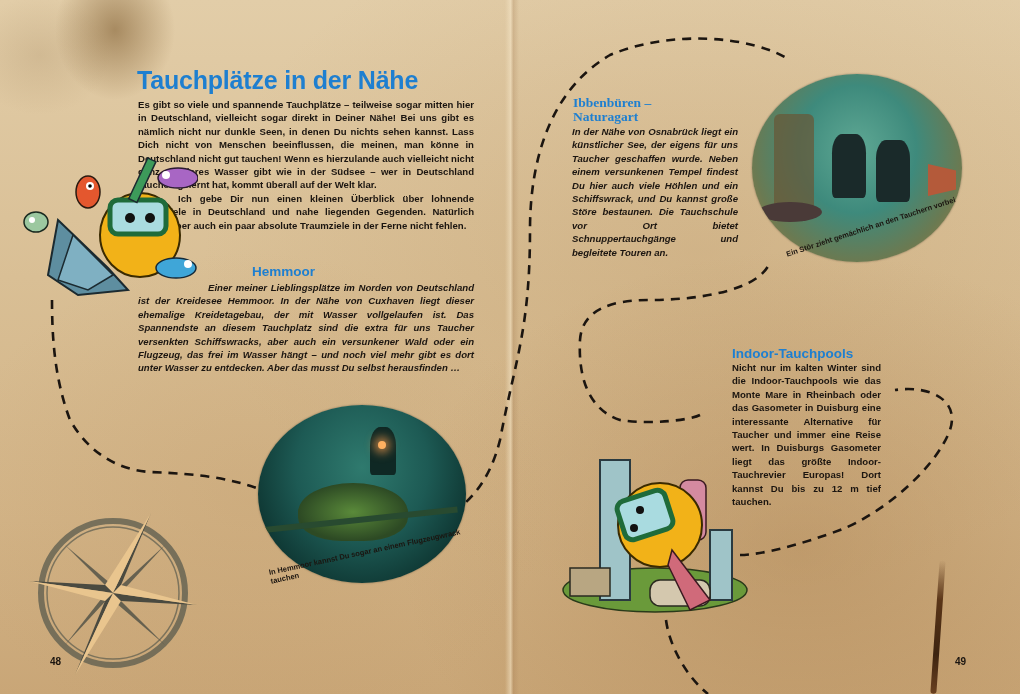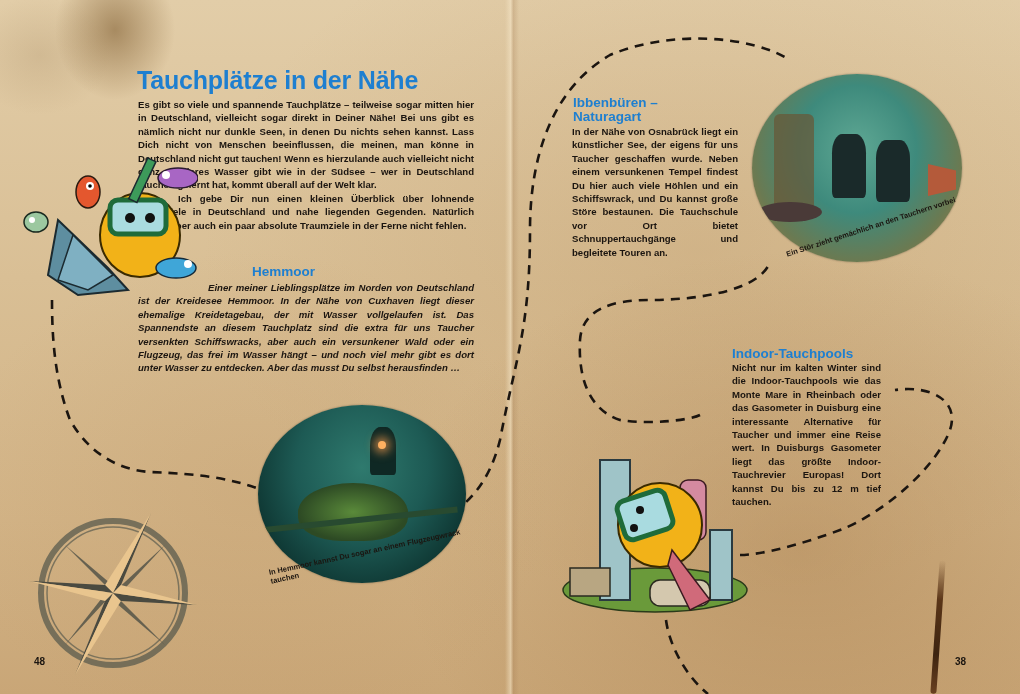--- a/index.html
+++ b/index.html
@@ -30,22 +30,22 @@
   .title {
     position:absolute; left:137px; top:66px;
     font-size:25px; font-weight:bold; color:#1e7fd0; letter-spacing:-0.2px;
   }
   .body-text { font-size:9.6px; line-height:13.4px; color:#1b1510; font-weight:bold; }
   .intro { position:absolute; left:138px; top:98px; width:336px; text-align:justify; }
   .intro p { margin:0; }
   .h2 { font-size:13.5px; font-weight:bold; color:#1e7fd0; line-height:14px; }
   .hemmoor-h { position:absolute; left:212px; top:265px;margin-left:40px; }
   .hemmoor-t { position:absolute; left:138px; top:281px; width:336px; text-align:justify;font-style:italic; }
-  .ibb-h { position:absolute; left:573px; top:96px; }
-  .ibb-t { position:absolute; left:572px; top:125px; width:166px; text-align:justify; }
+  .ibb-h { position:absolute; left:573px; top:96px;font-family:Liberation Serif, serif; }
+  .ibb-t { position:absolute; left:572px; top:125px; width:166px; text-align:justify;font-style:italic; }
   .indoor-h { position:absolute; left:732px; top:347px; }
   .indoor-t { position:absolute; left:732px; top:361px; width:149px; text-align:justify; }
 
   .photo {
     position:absolute; border-radius:50%; overflow:hidden;
     box-shadow:0 0 2px rgba(0,0,0,0.4);
   }
   .photo-hemmoor { left:258px; top:405px; width:208px; height:178px;
     background:radial-gradient(ellipse at 50% 35%, #2f7a6e 0%, #1d5a54 45%, #0d332f 80%, #08201e 100%); }
   .photo-ibb { left:752px; top:74px; width:210px; height:188px;
@@ -134,21 +134,21 @@
     <polygon points="88,88 126,8 96,80" fill="#4a4a40"></polygon>
     <polygon points="88,88 126,8 80,80" fill="#e9c58e"></polygon>
     <polygon points="88,88 50,170 80,96" fill="#4a4a40"></polygon>
     <polygon points="88,88 50,170 96,96" fill="#e9c58e"></polygon>
     <polygon points="88,88 172,100 96,96" fill="#4a4a40"></polygon>
     <polygon points="88,88 172,100 96,80" fill="#e9c58e"></polygon>
     <polygon points="88,88 4,76 80,80" fill="#4a4a40"></polygon>
     <polygon points="88,88 4,76 80,96" fill="#e9c58e"></polygon>
   </g>
 </svg>
-<div class="page-num" style="left:34px;top:656px;text-align:center;">48</div>
+<div class="page-num" style="left:50px;top:656px;text-align:center;">48</div>
 
 <div class="h2 ibb-h" style="width:110px;">Ibbenbüren – Naturagart</div>
 <div class="body-text ibb-t">In der Nähe von Osnabrück liegt ein künstlicher See, der eigens für uns Taucher geschaffen wurde. Neben einem versunkenen Tempel findest Du hier auch viele Höhlen und ein Schiffswrack, und Du kannst große Störe bestaunen. Die Tauchschule vor Ort bietet Schnuppertauchgänge und begleitete Touren an.</div>
 
 <div class="photo photo-ibb">
   <div class="shape" style="left:22px;top:40px;width:40px;height:100px;background:#6a5534;opacity:0.7;border-radius:6px;"></div>
   <div class="shape" style="left:80px;top:60px;width:34px;height:64px;background:#1a2a2a;border-radius:30% 30% 10% 10%;"></div>
   <div class="shape" style="left:124px;top:66px;width:34px;height:62px;background:#1a2a2a;border-radius:30% 30% 10% 10%;"></div>
   <div class="shape" style="left:6px;top:128px;width:64px;height:20px;background:#4a3a38;border-radius:50%;"></div>
   <div class="shape" style="left:176px;top:90px;width:28px;height:32px;background:#b45a3a;clip-path:polygon(0 0,100% 20%,100% 80%,0 100%);"></div>
@@ -168,13 +168,13 @@
     </g>
   <rect x="10" y="128" width="40" height="28" fill="#b8a682" stroke="#2a2a20" stroke-width="1.5"></rect>
   <rect x="90" y="140" width="60" height="26" rx="10" fill="#d4c8ae" stroke="#2a2a20" stroke-width="1.5"></rect>
   <rect x="120" y="40" width="26" height="60" rx="8" fill="#d48aa0" stroke="#3a1a20" stroke-width="1.5"></rect>
   <ellipse cx="100" cy="85" rx="42" ry="42" fill="#f2b218" stroke="#3a2a00" stroke-width="2"></ellipse>
   <rect x="60" y="55" width="50" height="40" rx="8" fill="#a9dbe0" stroke="#1f6b3a" stroke-width="5" transform="rotate(-18 85 75)"></rect>
   <circle cx="80" cy="70" r="4" fill="#111"></circle>
   <circle cx="74" cy="88" r="4" fill="#111"></circle>
   <path d="M112 110 L150 160 L130 170 L108 125 Z" fill="#d06a7a" stroke="#3a1a20" stroke-width="1.5"></path>
 </svg>
-<div class="page-num" style="left:955px;top:656px;">38</div>
+<div class="page-num" style="left:955px;top:656px;">49</div>
 
 </body></html>

